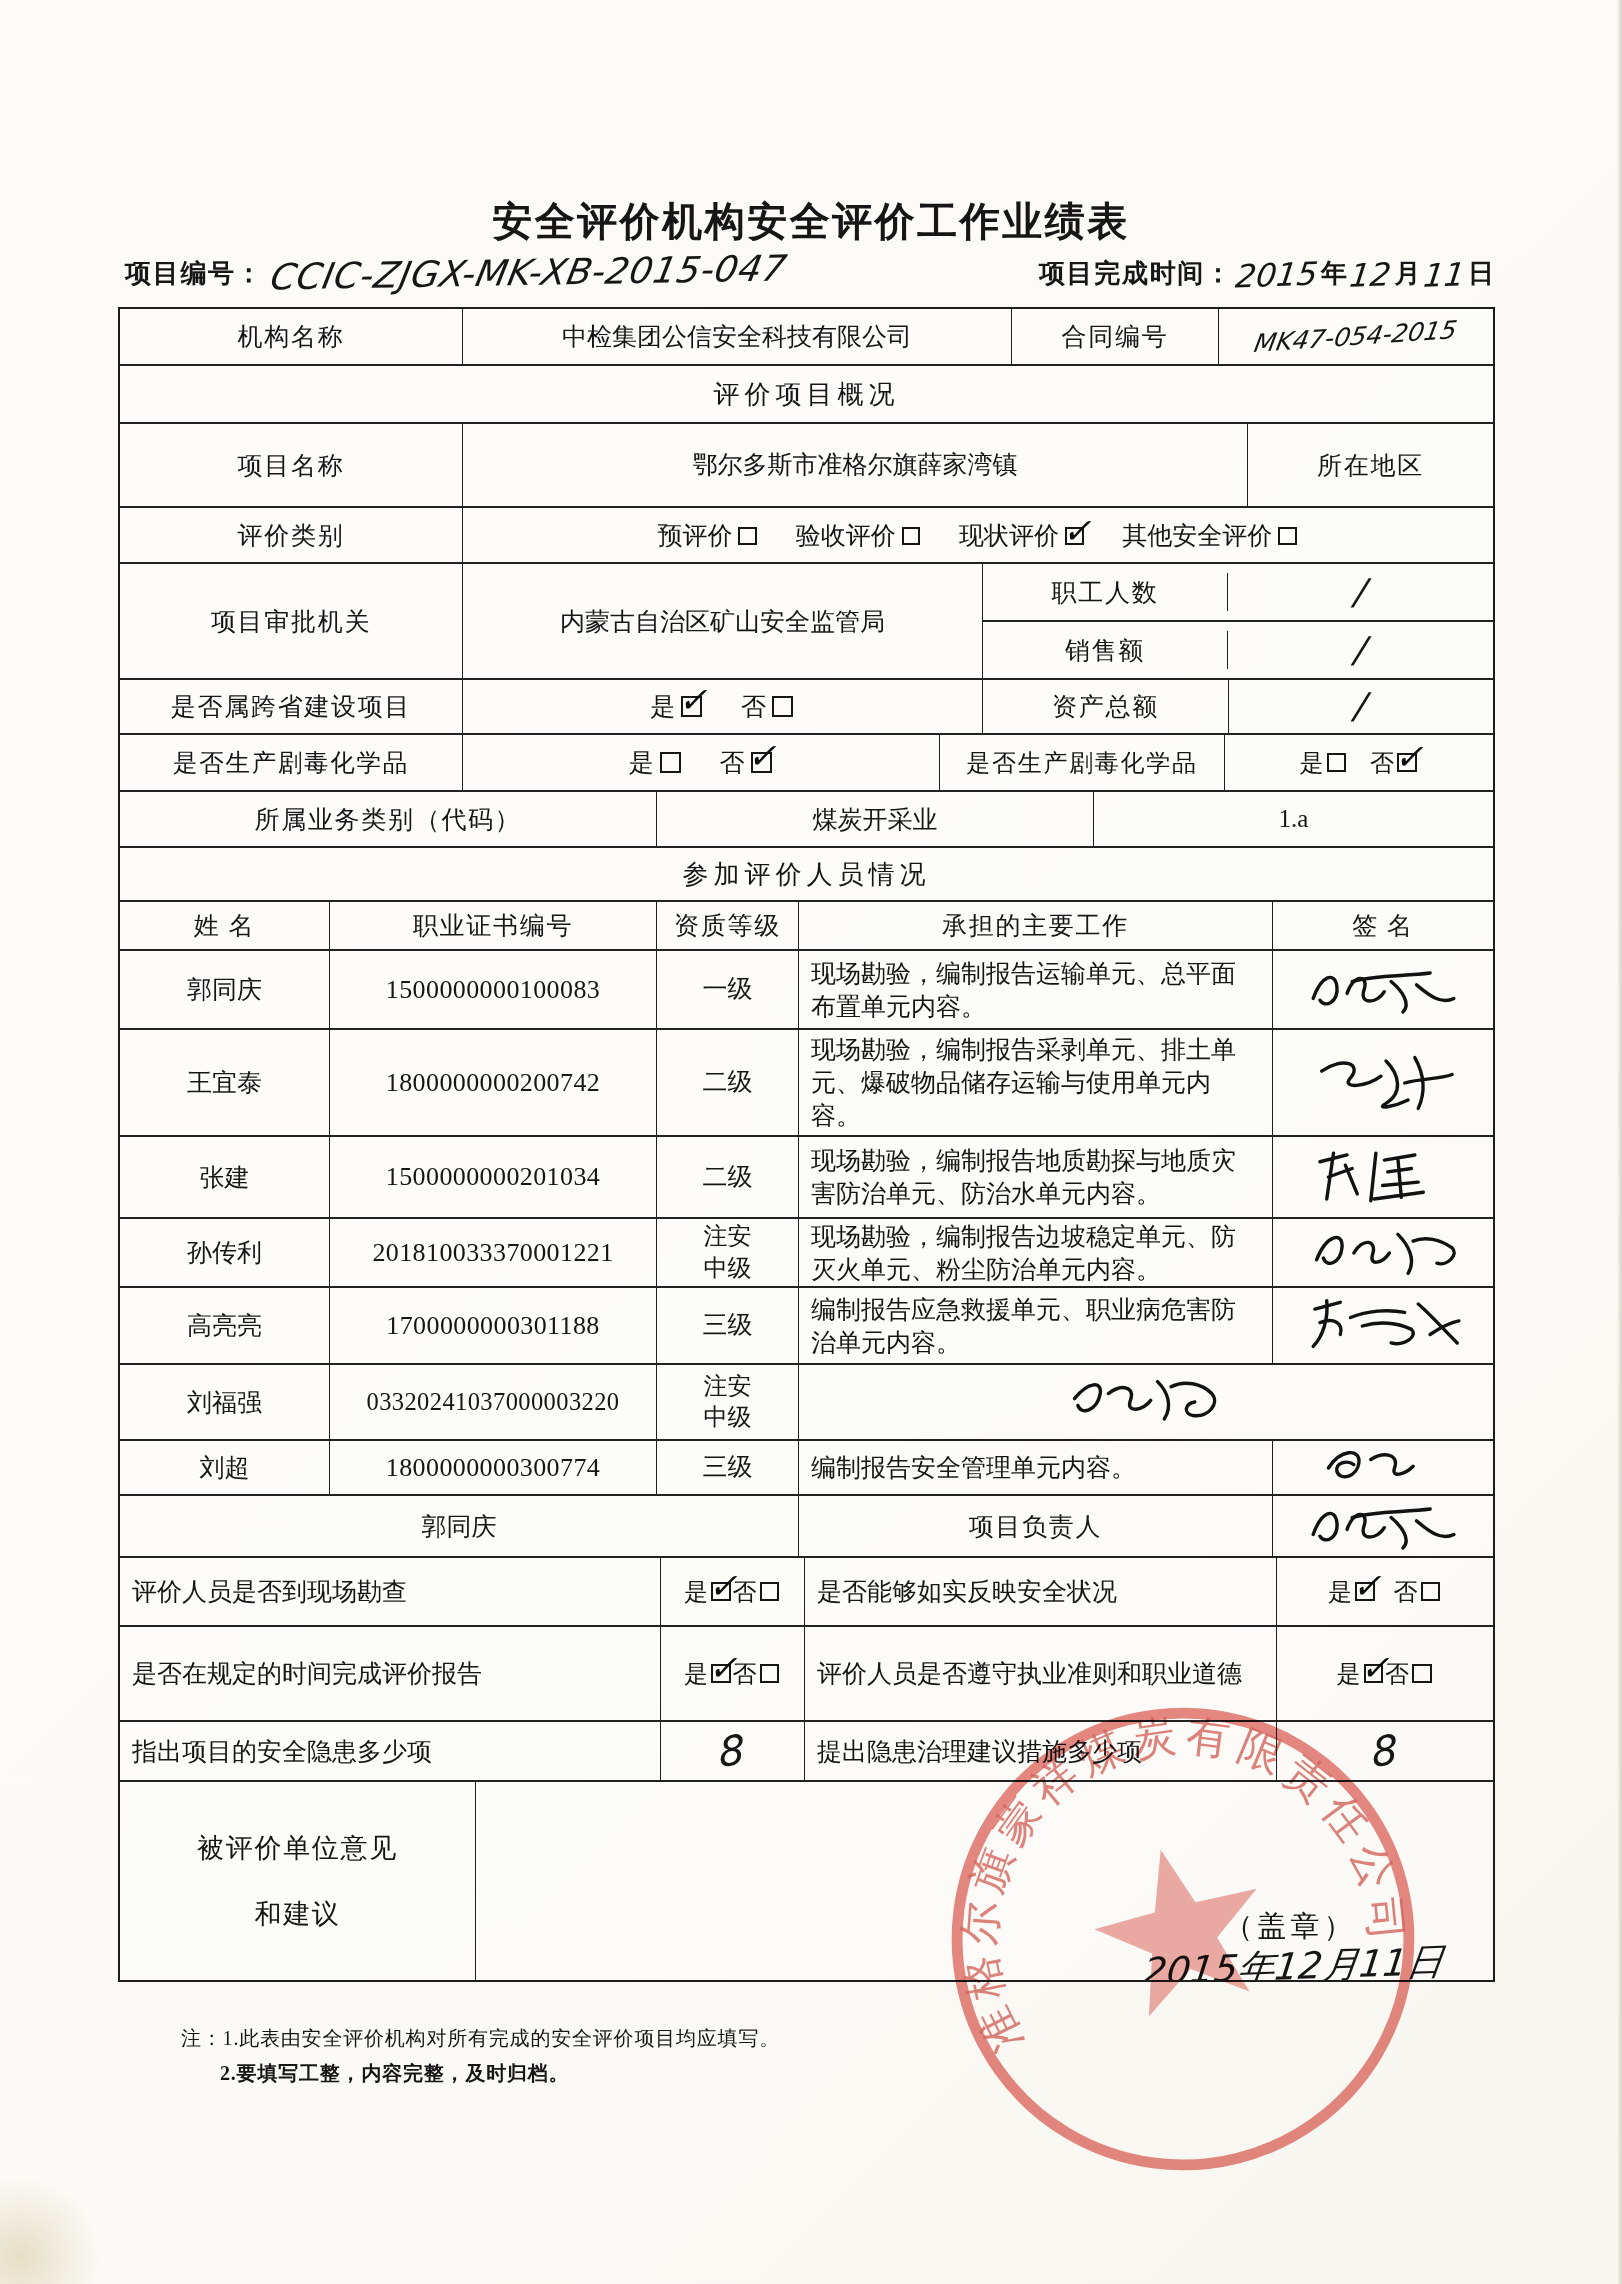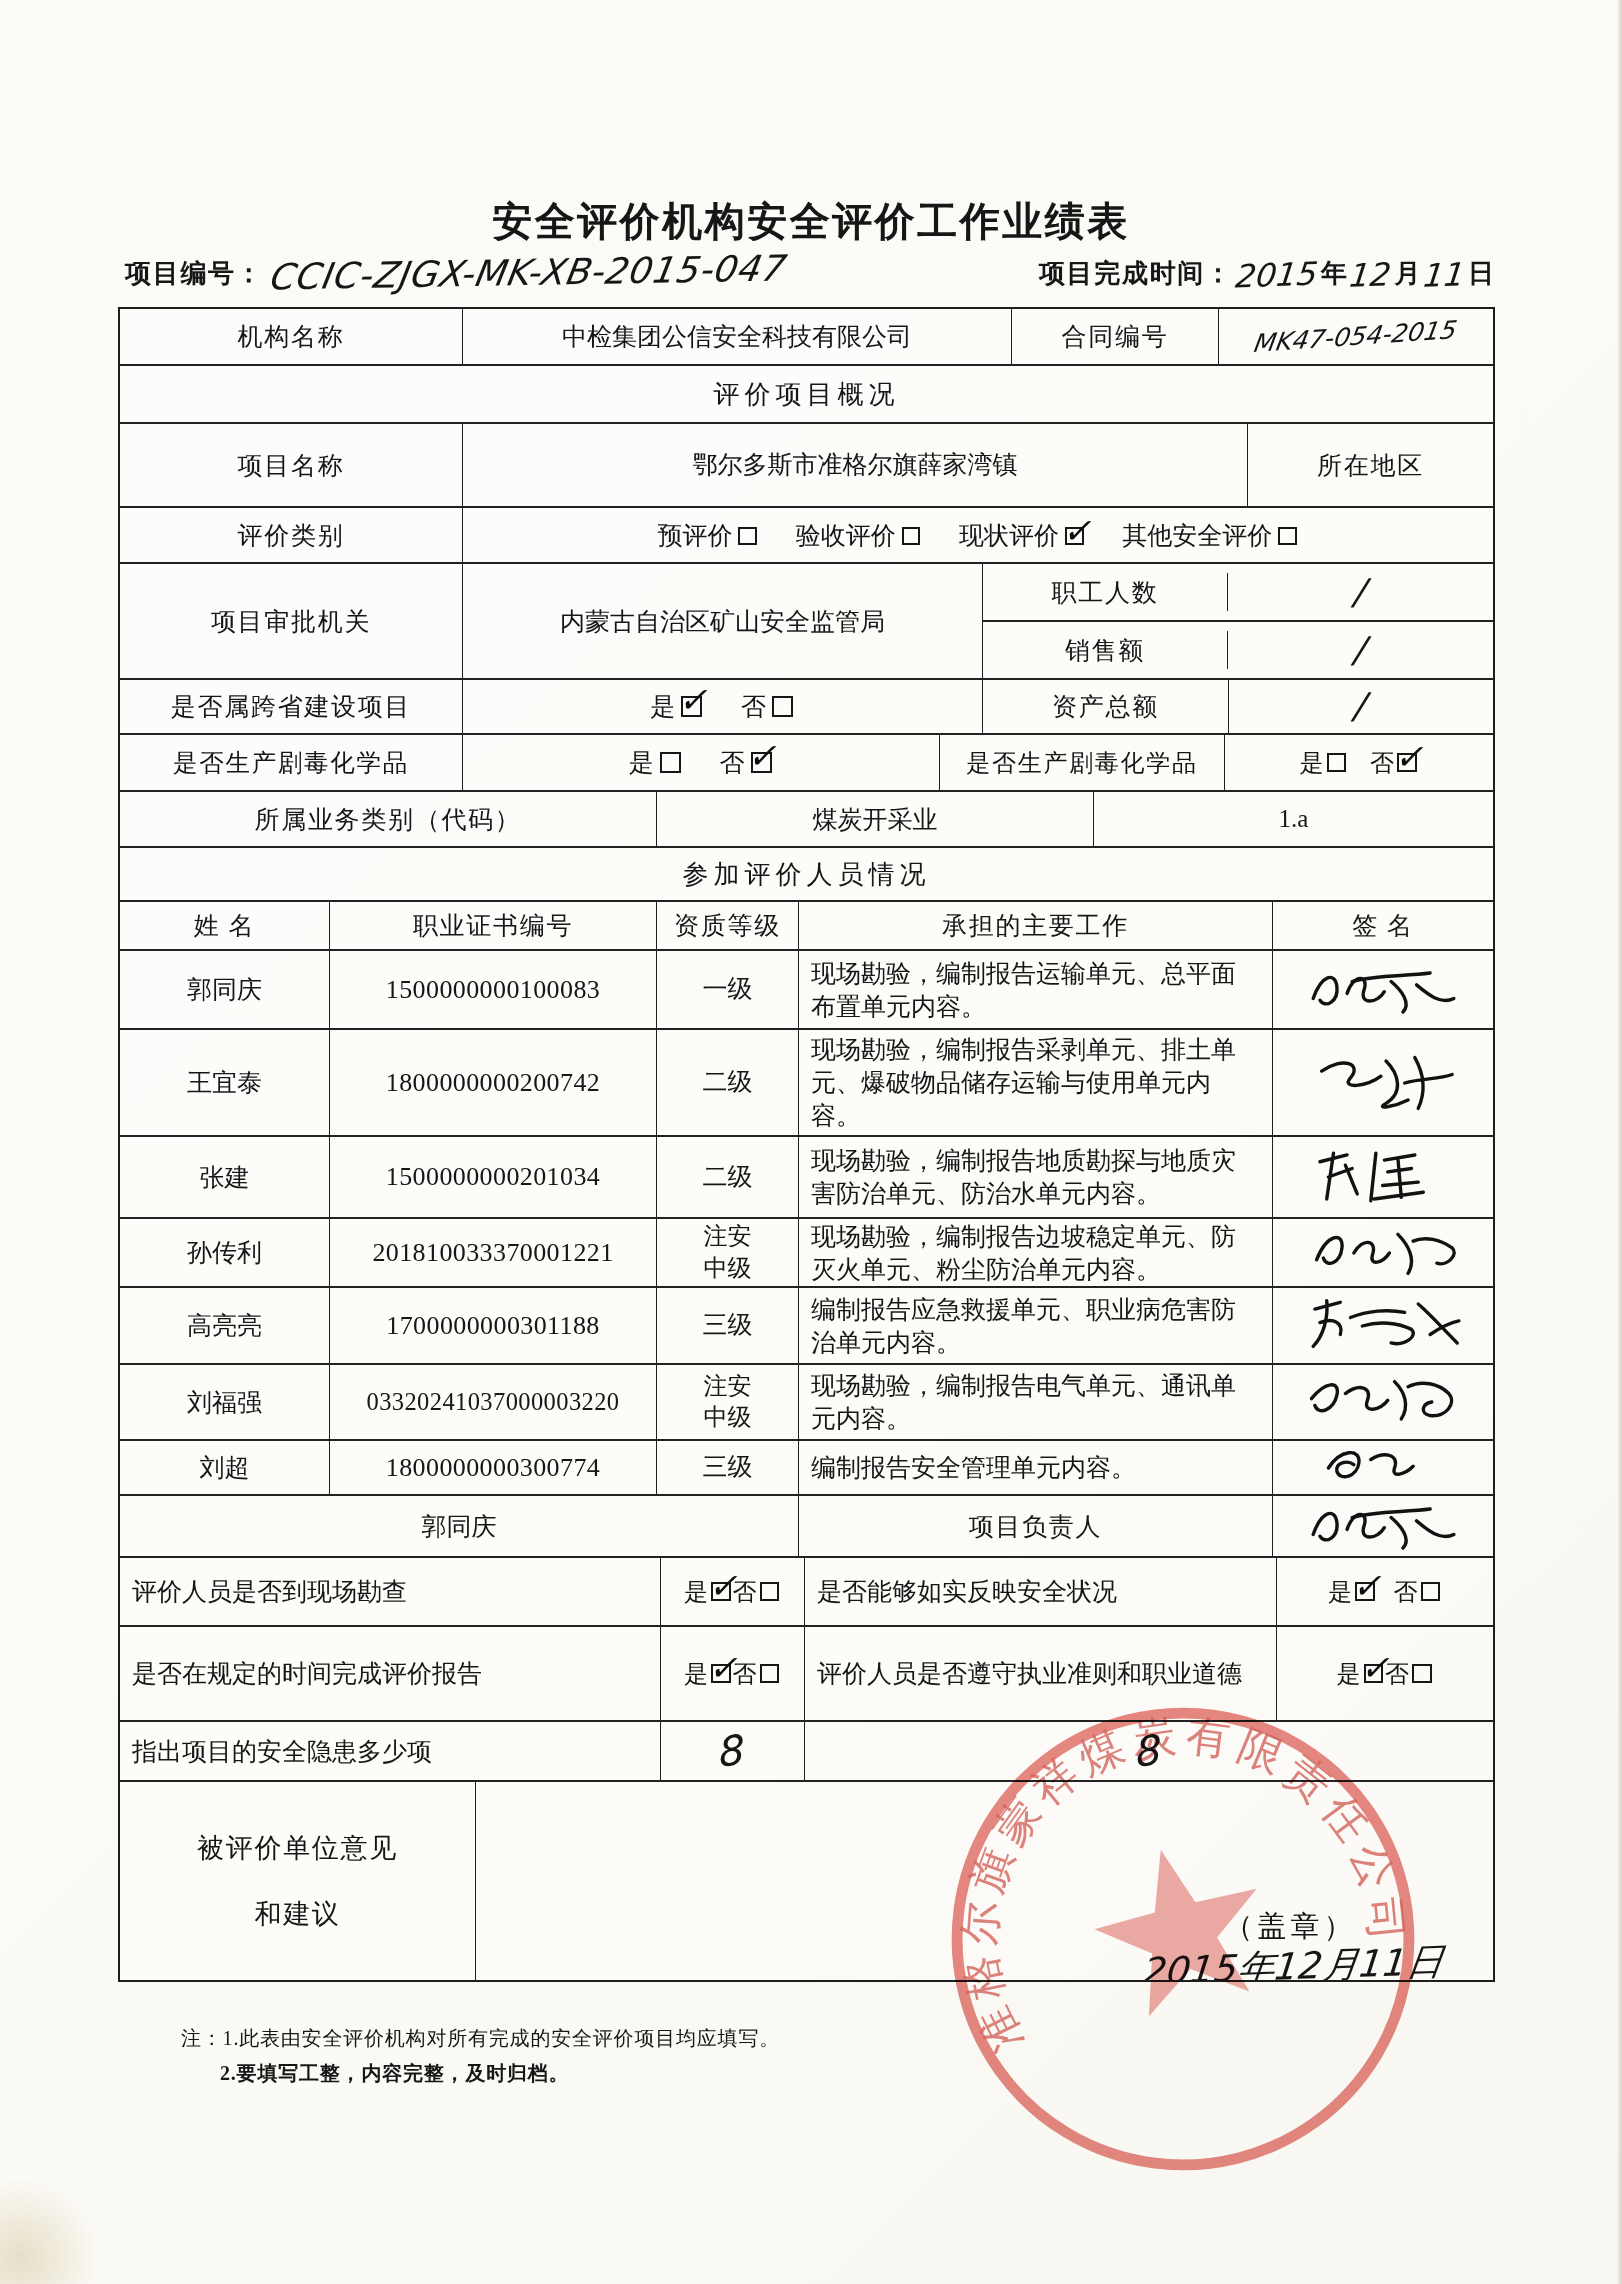--- a/index.html
+++ b/index.html
@@ -271,21 +271,20 @@
           </svg>
       </div>
     </div>
 
     <div class="row" style="flex:0 0 76px">
       <div class="c" style="flex:0 0 209px">刘福强</div>
       <div class="c cert" style="flex:0 0 327px;font-size:24.5px">03320241037000003220</div>
       <div class="c" style="flex:0 0 142px;font-size:24px">
           <span class="levelwrap">注安中级</span>
         </div>
-      <div class="c work" style="flex:0 0 474px">现场勘验，编制报告电气单元、通讯单元内容。</div>
       <div class="c" style="flex:1">
         <svg class="sigsvg" viewBox="0 0 190 80">
             <path d="M10 36 C26 16 44 14 40 32 C36 50 18 56 14 44 M50 30 C66 18 82 22 76 38 C70 54 92 50 100 38"></path>
             <path d="M108 16 C120 28 126 44 116 60 M124 22 C140 14 160 18 172 30 C182 42 168 58 150 56 C138 54 140 42 152 40"></path>
           </svg>
       </div>
     </div>
 
     <div class="row" style="flex:0 0 55px">
       <div class="c" style="flex:0 0 209px">刘超</div>
@@ -361,20 +360,21 @@
             <i class="tick"></i>
           </span>
       </div>
     </div>
 
     <div class="row" style="flex:0 0 60px">
       <div class="c work" style="flex:0 0 540px;font-size:25px">指出项目的安全隐患多少项</div>
       <div class="c" style="flex:0 0 144px">
           <span class="hw8">8</span>
         </div>
+      <div class="c work" style="flex:0 0 472px;font-size:25px">提出隐患治理建议措施多少项</div>
       <div class="c" style="flex:1">
           <span class="hw8">8</span>
         </div>
     </div>
 
     <div class="row" style="flex:1">
       <div class="c" style="flex:0 0 355px">
         <div class="opl">
           <span>被评价单位意见</span>
           <span>和建议</span>

